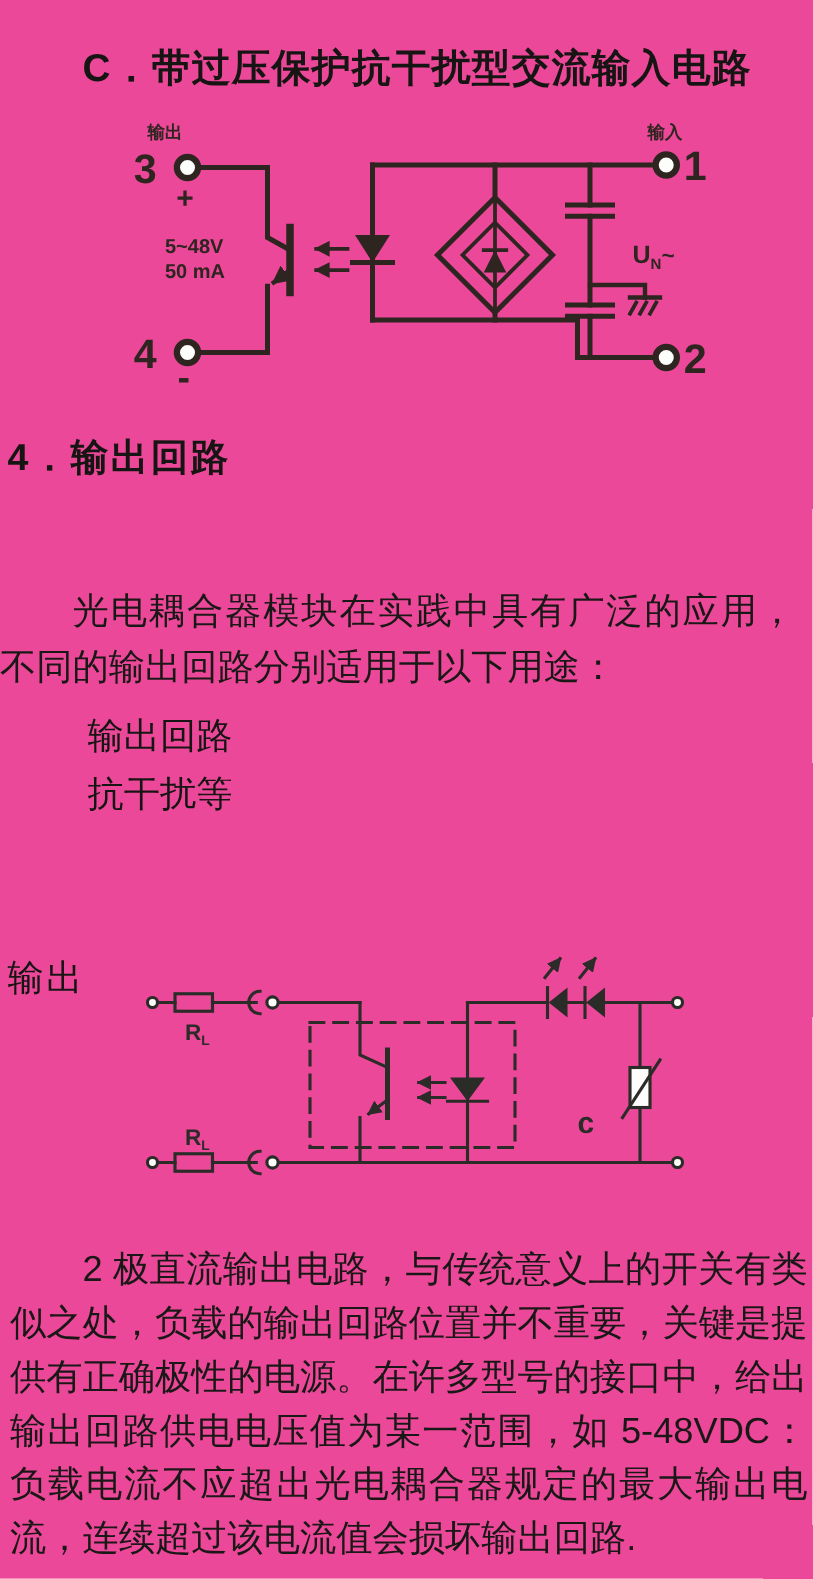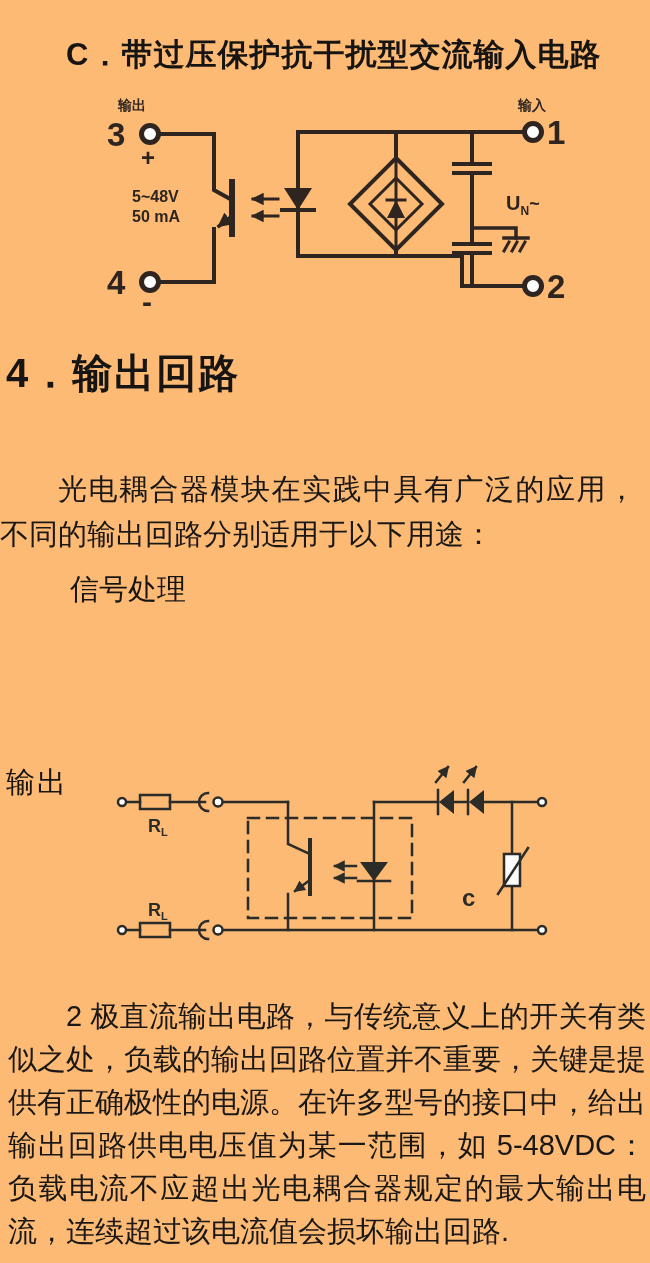--- a/index.html
+++ b/index.html
@@ -1,22 +1,22 @@
 <!DOCTYPE html>
 <html><head>
 <meta charset="utf-8">
 <style>
   html,body{margin:0;padding:0;background:#fdfdfc;}
   .page{
-    position:relative;width:650px;height:1263px;background:#fdba74;overflow:hidden;
+    position:relative;width:650px;height:1263px;background:#ec4899;overflow:hidden;
     font-family:"Liberation Sans","DejaVu Sans",sans-serif;color:#171513;
   }
   .abs{position:absolute;}
   .title-c{left:66px;top:34px;font-size:31px;font-weight:600;letter-spacing:1px;white-space:nowrap;}
-  .h4{left:6px;top:346px;font-size:40px;font-weight:700;letter-spacing:2px;white-space:nowrap;}
+  .h4{left:6px;top:346px;font-size:30px;font-weight:700;letter-spacing:2px;white-space:nowrap;}
   .para{font-size:29px;text-align:justify;text-align-last:left;color:#1a1816;}
   .para1{left:0;top:438px;width:636px;line-height:45px;text-indent:58px;}
   .para2{left:8px;top:966px;width:638px;line-height:43px;text-indent:58px;}
   .apps{left:70px;top:566px;font-size:29px;line-height:47px;}
   .out-label{left:6px;top:763px;font-size:29px;letter-spacing:2px;}
   svg text{font-family:"Liberation Sans","DejaVu Sans",sans-serif;}
   .c1{left:106px;top:96px;}
   .c2{left:106px;top:748px;}
 </style>
 </head>
@@ -83,21 +83,22 @@
       <text x="26" y="126" font-size="16" font-weight="bold">50 mA</text>
       <text x="400" y="114" font-size="20" font-weight="bold"><tspan>U</tspan><tspan dy="5" font-size="12">N</tspan><tspan dy="-5" font-size="18">~</tspan></text>
     </g>
   </svg>
 
   <div class="abs h4">4．输出回路</div>
 
   <p class="abs para para1">光电耦合器模块在实践中具有广泛的应用，不同的输出回路分别适用于以下用途：</p>
 
   <div class="abs apps">
-    <div>信号处理</div>
+    <div>输出回路</div>
+    <div>抗干扰等</div>
   </div>
 
   <div class="abs out-label">输出</div>
 
   <svg class="abs c2" width="450" height="215" viewBox="0 0 450 215">
     <defs>
       <marker id="arr2" viewBox="0 0 10 10" refX="8.5" refY="5" markerWidth="4.6" markerHeight="4.6" orient="auto-start-reverse">
         <path d="M0,0 L10,5 L0,10 z" fill="#2b2b28"></path>
       </marker>
     </defs>

